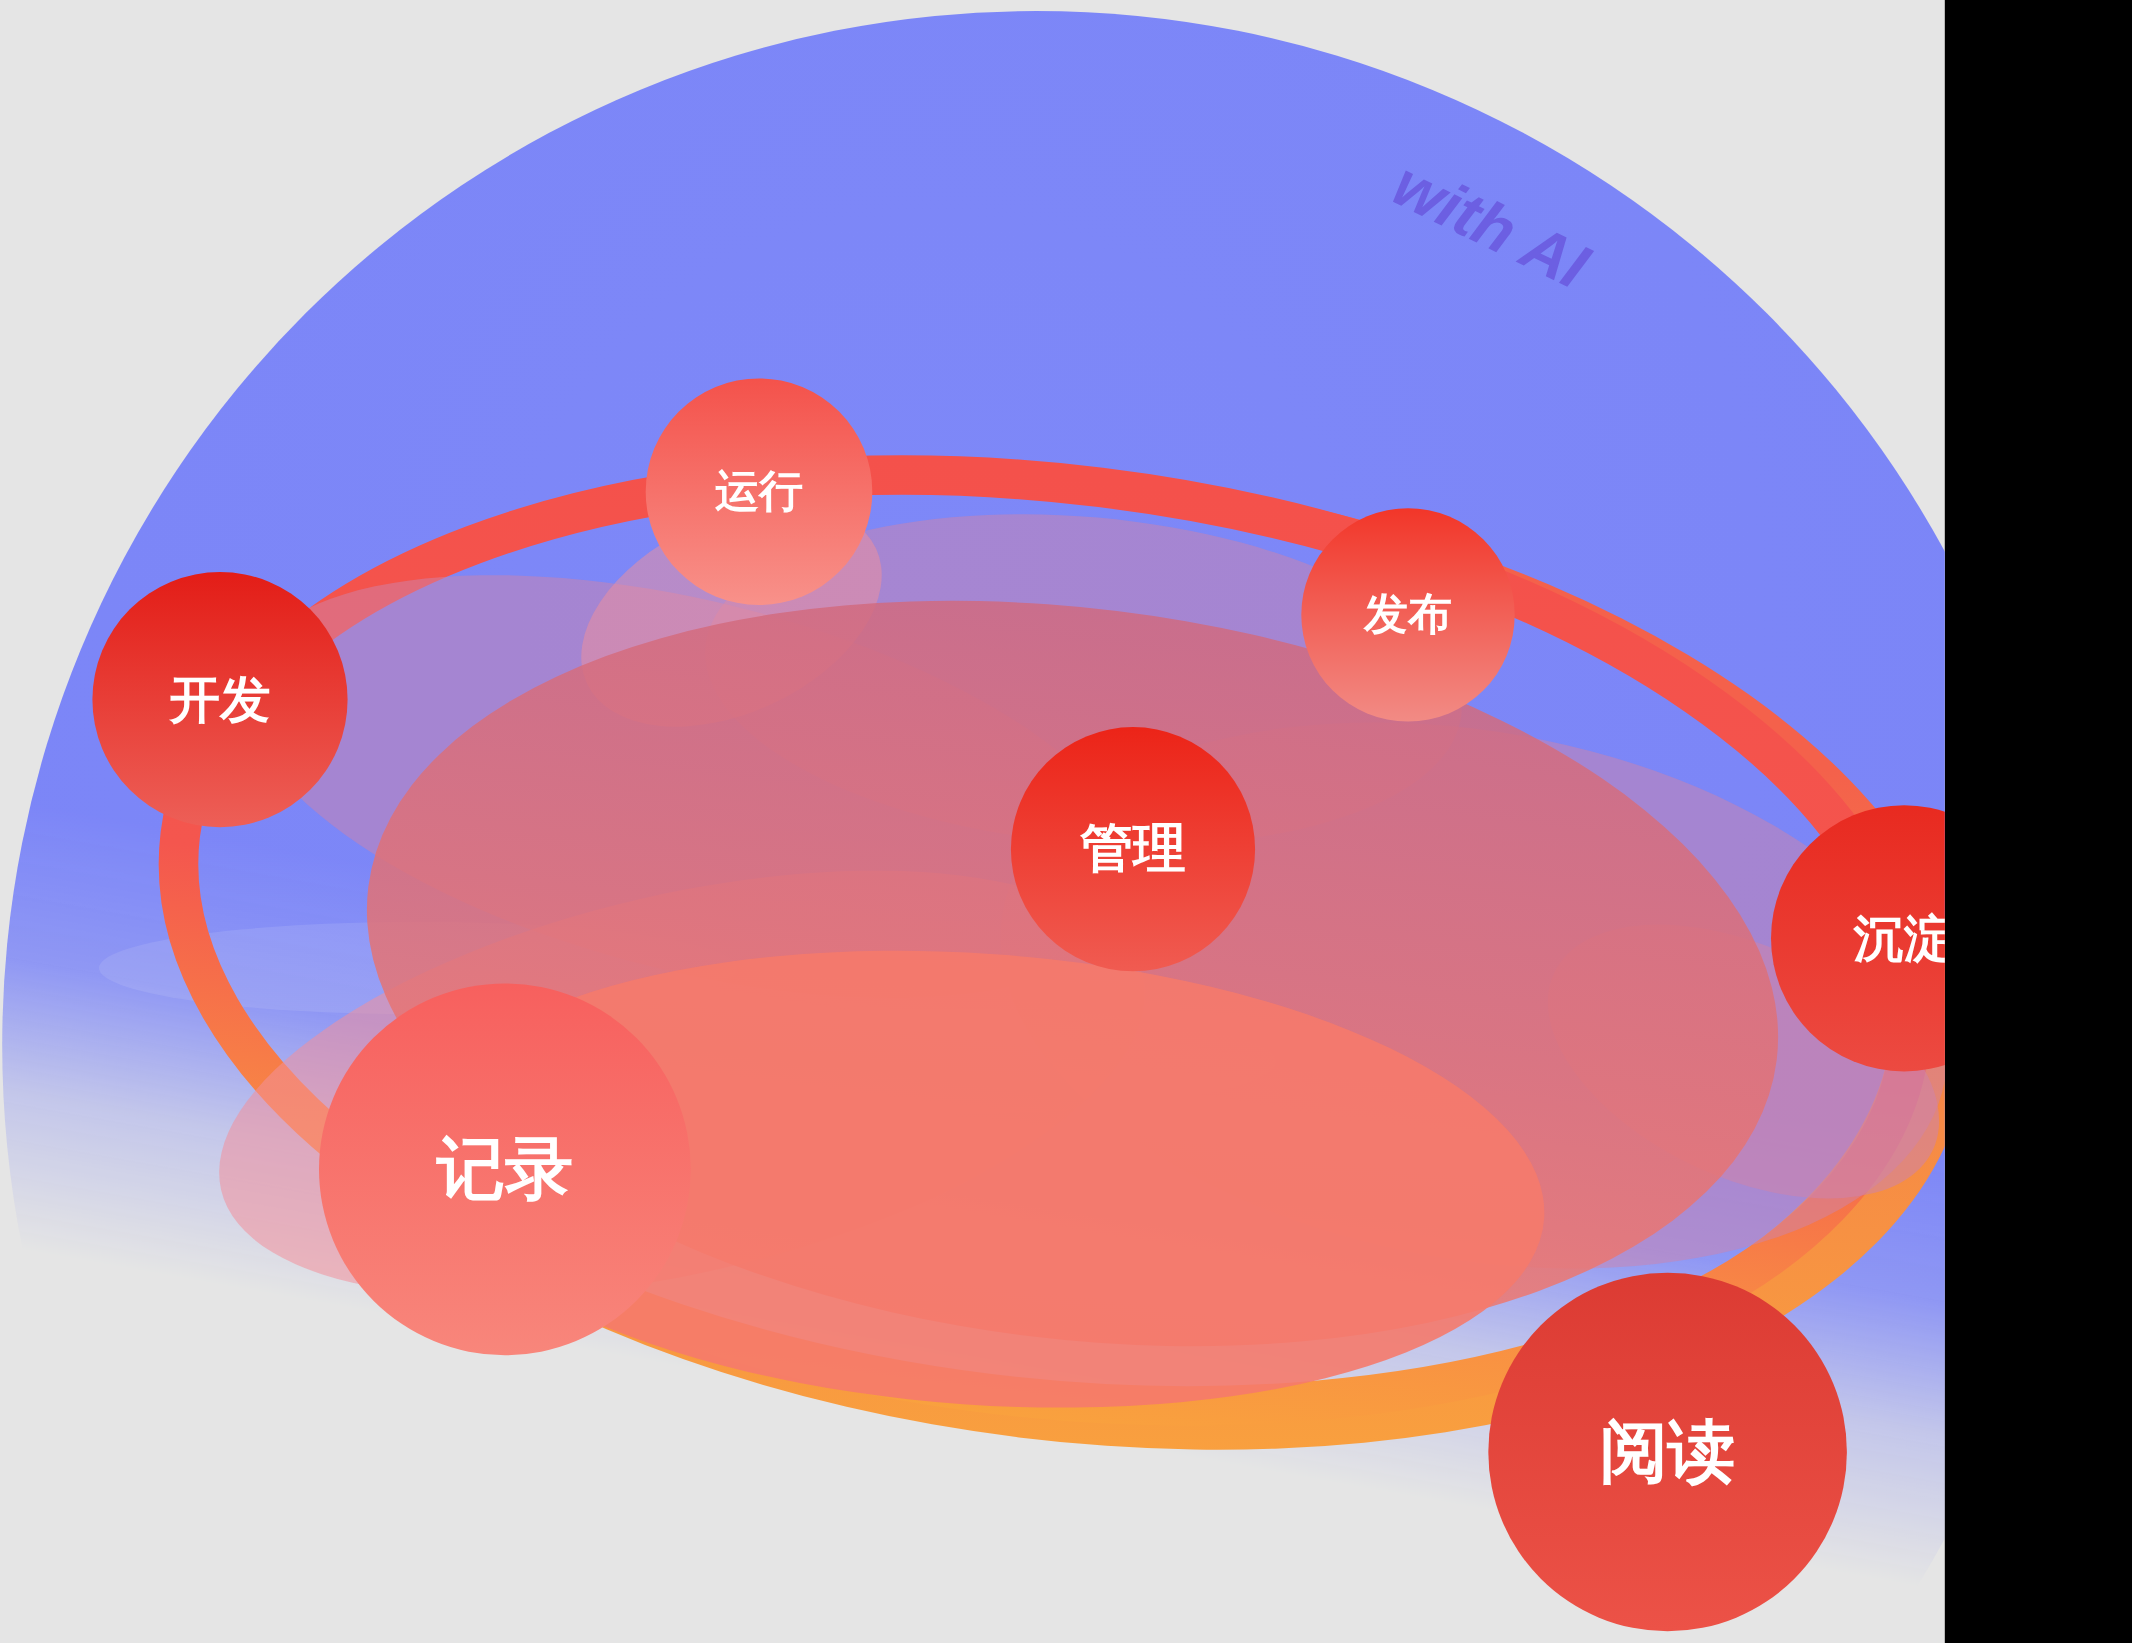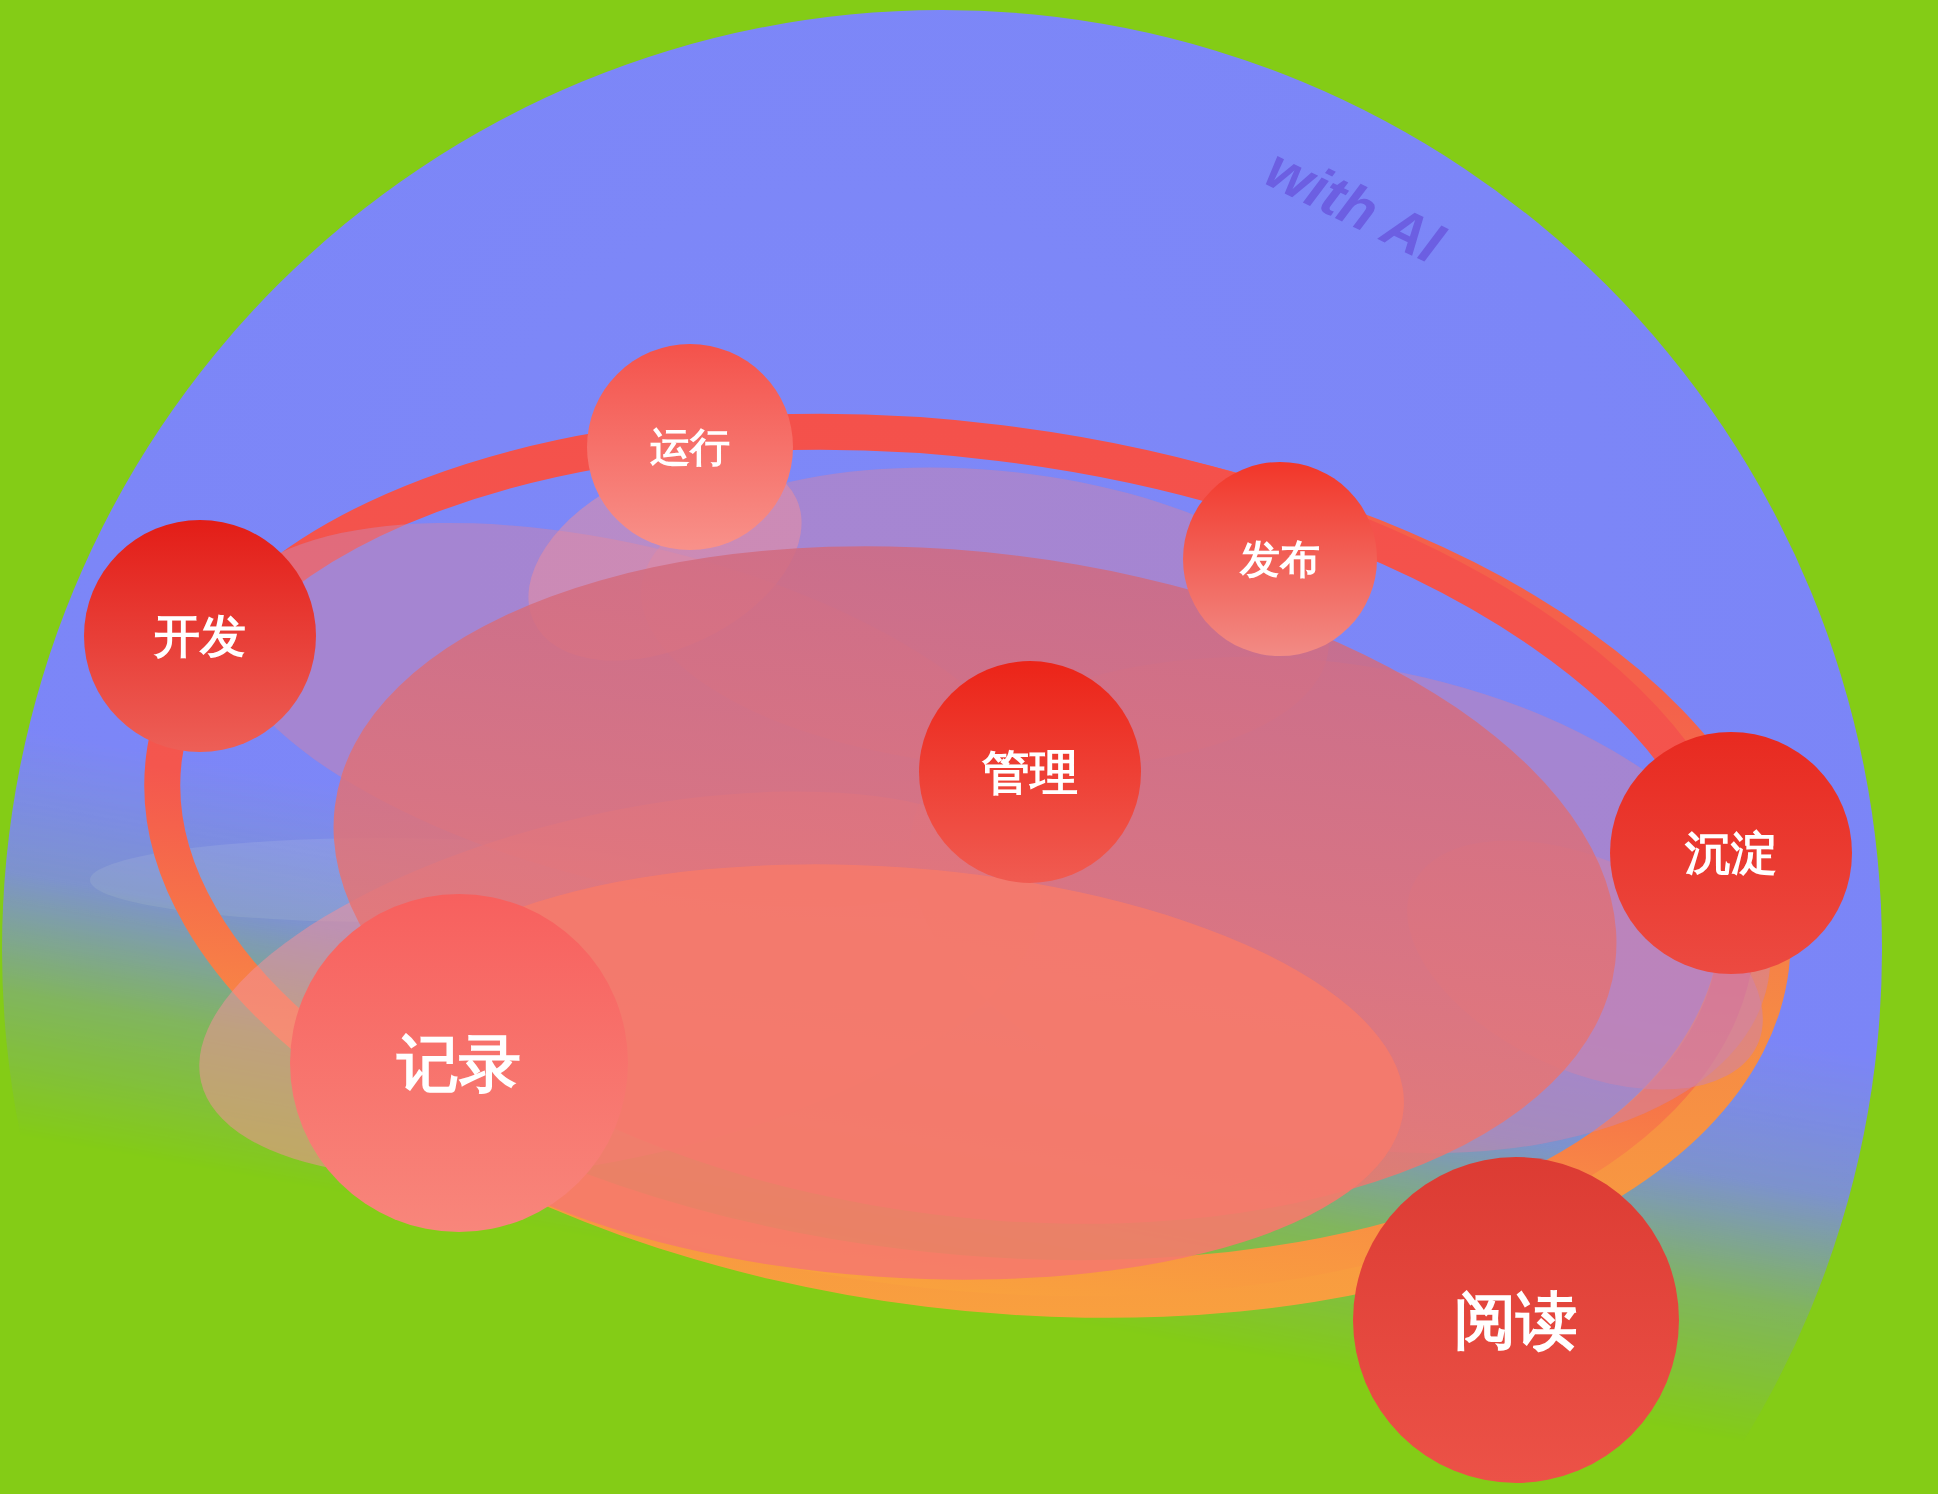--- a/index.html
+++ b/index.html
@@ -1,16 +1,16 @@
 <!DOCTYPE html>
 <html><head>
 <meta charset="utf-8">
 <style>
   html,body{margin:0;padding:0;background:#000;}
-  #stage{position:relative;width:1938px;height:1494px;background:#84cc16;overflow:hidden;
+  #stage{position:relative;width:1768px;height:1494px;background:#e5e5e5;overflow:hidden;
          font-family:"Liberation Sans",sans-serif;text-align:center;}
   svg{position:absolute;left:0;top:0;}
   .node-label{fill:#ffffff;font-weight:700;text-anchor:middle;dominant-baseline:central;
               font-family:"Liberation Sans",sans-serif;}
   .watermark{font-weight:800;font-style:italic;text-anchor:middle;dominant-baseline:central;
              font-family:"Liberation Sans",sans-serif;}
 </style>
 </head>
 <body>
 

